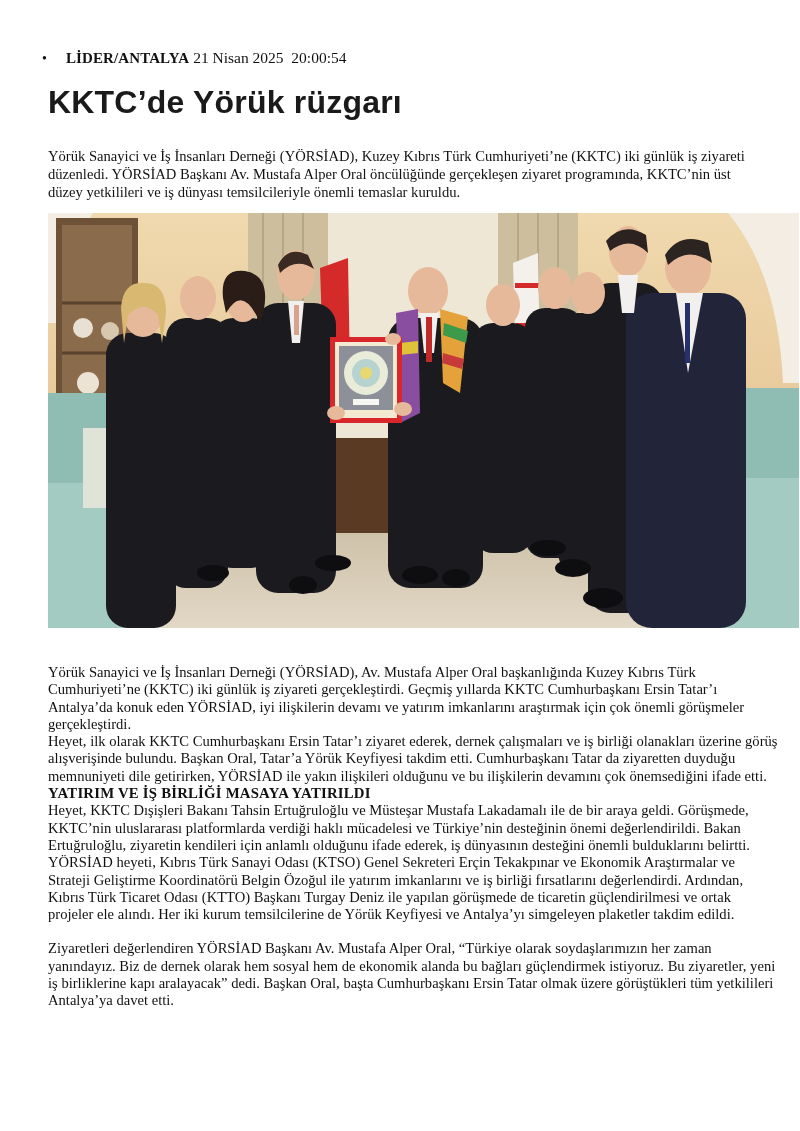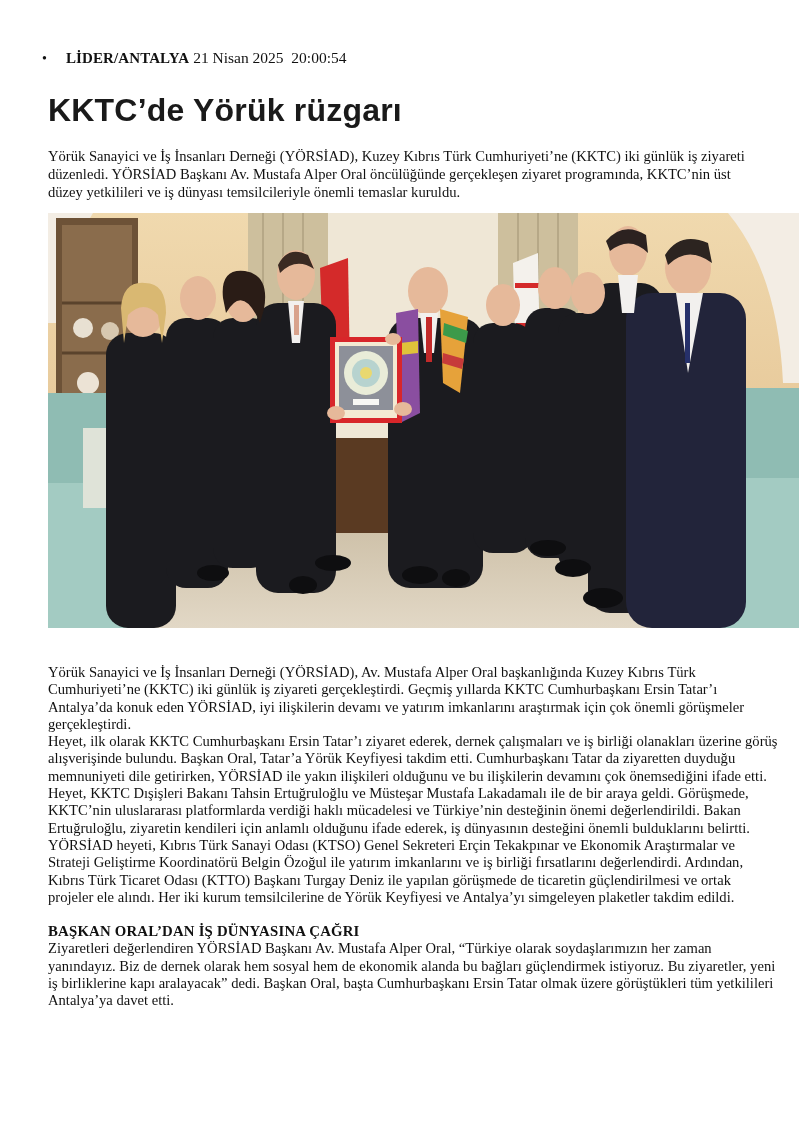--- a/index.html
+++ b/index.html
@@ -1,20 +1,20 @@
 <!DOCTYPE html>
 <html><head>
 <meta charset="utf-8">
 <style>
   html, body { margin: 0; padding: 0; background: #ffffff; }
   body { width: 800px; height: 1131px; position: relative; overflow: hidden; font-family: "Liberation Serif", "DejaVu Serif", serif; color: #111; }
   .source-line { position: absolute; left: 42px; top: 49px; font-size: 15.5px; white-space: nowrap; }
   .source-line .bullet { display: inline-block; width: 24px; font-size: 14px; }
   .source-line .source-name { font-weight: bold; font-size: 15px; letter-spacing: 0.1px; }
-  .headline { position: absolute; left: 48px; top: 92px; margin: 0; font-family: "Liberation Sans", "DejaVu Sans", sans-serif; font-weight: bold; font-size: 32px; letter-spacing: 0.2px; color: #1a1a1a; }
+  .headline { position: absolute; left: 48px; top: 84px; margin: 0; font-family: "Liberation Sans", "DejaVu Sans", sans-serif; font-weight: bold; font-size: 32px; letter-spacing: 0.2px; color: #1a1a1a; }
   .lead { position: absolute; left: 48px; top: 147px; width: 720px; font-size: 14.6px; line-height: 18px; margin: 0; }
   .photo { position: absolute; left: 48px; top: 213px; width: 751px; height: 415px; overflow: hidden; background: #e9d5b0; }
   .photo svg { display: block; width: 100%; height: 100%; }
   .body { position: absolute; left: 48px; top: 664px; width: 730px; font-size: 14.6px; line-height: 17.3px; }
   .body p { margin: 0; }
   .body h2 { margin: 0; font-size: 14.8px; font-weight: bold; line-height: 17.3px; letter-spacing: 0.2px; }
   .body .gap { height: 17px; }
 </style>
 </head>
 <body>
@@ -159,17 +159,17 @@
       <ellipse cx="500" cy="335" rx="18" ry="8"></ellipse>
       <ellipse cx="525" cy="355" rx="18" ry="9"></ellipse>
       <ellipse cx="555" cy="385" rx="20" ry="10"></ellipse>
     </g>
   </svg>
 </div>
 
 <div class="body">
   <p>Yörük Sanayici ve İş İnsanları Derneği (YÖRSİAD), Av. Mustafa Alper Oral başkanlığında Kuzey Kıbrıs Türk Cumhuriyeti’ne (KKTC) iki günlük iş ziyareti gerçekleştirdi. Geçmiş yıllarda KKTC Cumhurbaşkanı Ersin Tatar’ı Antalya’da konuk eden YÖRSİAD, iyi ilişkilerin devamı ve yatırım imkanlarını araştırmak için çok önemli görüşmeler gerçekleştirdi.</p>
   <p>Heyet, ilk olarak KKTC Cumhurbaşkanı Ersin Tatar’ı ziyaret ederek, dernek çalışmaları ve iş birliği olanakları üzerine görüş alışverişinde bulundu. Başkan Oral, Tatar’a Yörük Keyfiyesi takdim etti. Cumhurbaşkanı Tatar da ziyaretten duyduğu memnuniyeti dile getirirken, YÖRSİAD ile yakın ilişkileri olduğunu ve bu ilişkilerin devamını çok önemsediğini ifade etti.</p>
+  <h2>YATIRIM VE İŞ BİRLİĞİ MASAYA YATIRILDI</h2>
   <p>Heyet, KKTC Dışişleri Bakanı Tahsin Ertuğruloğlu ve Müsteşar Mustafa Lakadamalı ile de bir araya geldi. Görüşmede, KKTC’nin uluslararası platformlarda verdiği haklı mücadelesi ve Türkiye’nin desteğinin önemi değerlendirildi. Bakan Ertuğruloğlu, ziyaretin kendileri için anlamlı olduğunu ifade ederek, iş dünyasının desteğini önemli bulduklarını belirtti. YÖRSİAD heyeti, Kıbrıs Türk Sanayi Odası (KTSO) Genel Sekreteri Erçin Tekakpınar ve Ekonomik Araştırmalar ve Strateji Geliştirme Koordinatörü Belgin Özoğul ile yatırım imkanlarını ve iş birliği fırsatlarını değerlendirdi. Ardından, Kıbrıs Türk Ticaret Odası (KTTO) Başkanı Turgay Deniz ile yapılan görüşmede de ticaretin güçlendirilmesi ve ortak projeler ele alındı. Her iki kurum temsilcilerine de Yörük Keyfiyesi ve Antalya’yı simgeleyen plaketler takdim edildi.</p>
   <div class="gap"></div>
-  <h2>BAŞKAN ORAL’DAN İŞ DÜNYASINA ÇAĞRI</h2>
   <p>Ziyaretleri değerlendiren YÖRSİAD Başkanı Av. Mustafa Alper Oral, “Türkiye olarak soydaşlarımızın her zaman yanındayız. Biz de dernek olarak hem sosyal hem de ekonomik alanda bu bağları güçlendirmek istiyoruz. Bu ziyaretler, yeni iş birliklerine kapı aralayacak” dedi. Başkan Oral, başta Cumhurbaşkanı Ersin Tatar olmak üzere görüştükleri tüm yetkilileri Antalya’ya davet etti.</p>
 </div>
 
 </body></html>

